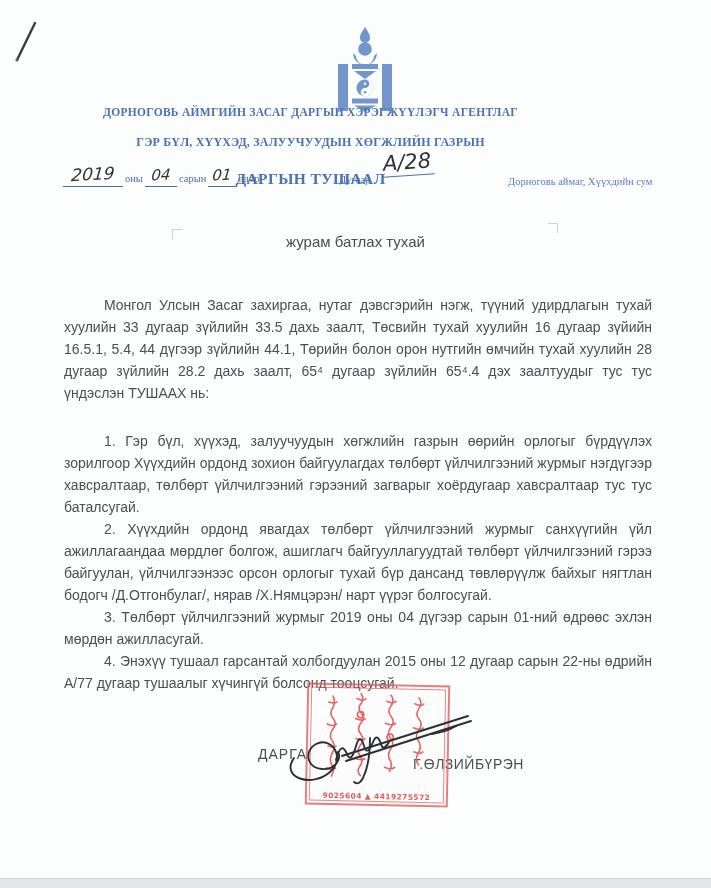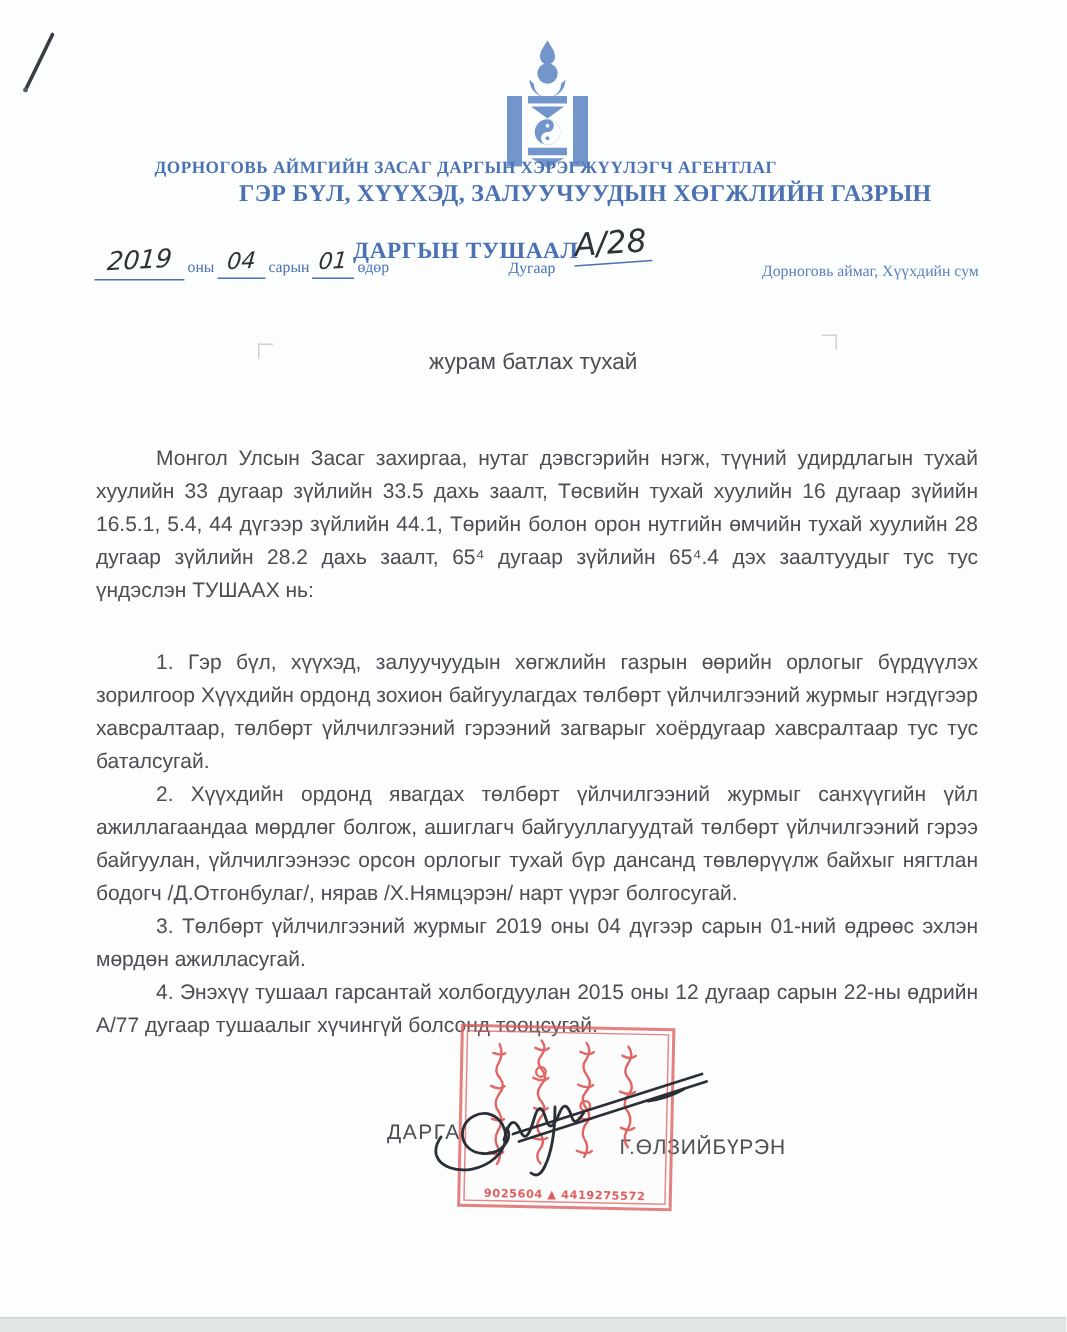--- a/index.html
+++ b/index.html
@@ -15,21 +15,21 @@
   .pen-slash{position:absolute;left:8px;top:14px;}
   
   .emblem{position:absolute;left:325px;top:26px;}
   
   .letterhead{
     position:absolute;left:0;top:106px;width:621px;
     text-align:center;color:#4a71b3;
     font-family:"Liberation Serif","DejaVu Serif",serif;
   }
   .lh-agency{font-size:11.5px;font-weight:600;letter-spacing:.3px;}
-  .lh-org{font-size:16px;font-weight:bold;margin-top:3px;letter-spacing:.2px;text-align:right;}
+  .lh-org{font-size:12px;font-weight:bold;margin-top:17px;letter-spacing:.2px;}
   .lh-doctype{font-size:15.5px;font-weight:bold;margin-top:20px;letter-spacing:.4px;}
   
   .dateline{
     position:absolute;left:0;top:162px;width:711px;height:38px;
     font-family:"Liberation Serif","DejaVu Serif",serif;
     color:#4a71b3;font-size:10.5px;
   }
   .dl-left{position:absolute;left:63px;top:4px;display:flex;align-items:baseline;}
   .hand{
     font-family:"DejaVu Sans","Liberation Sans",sans-serif;

